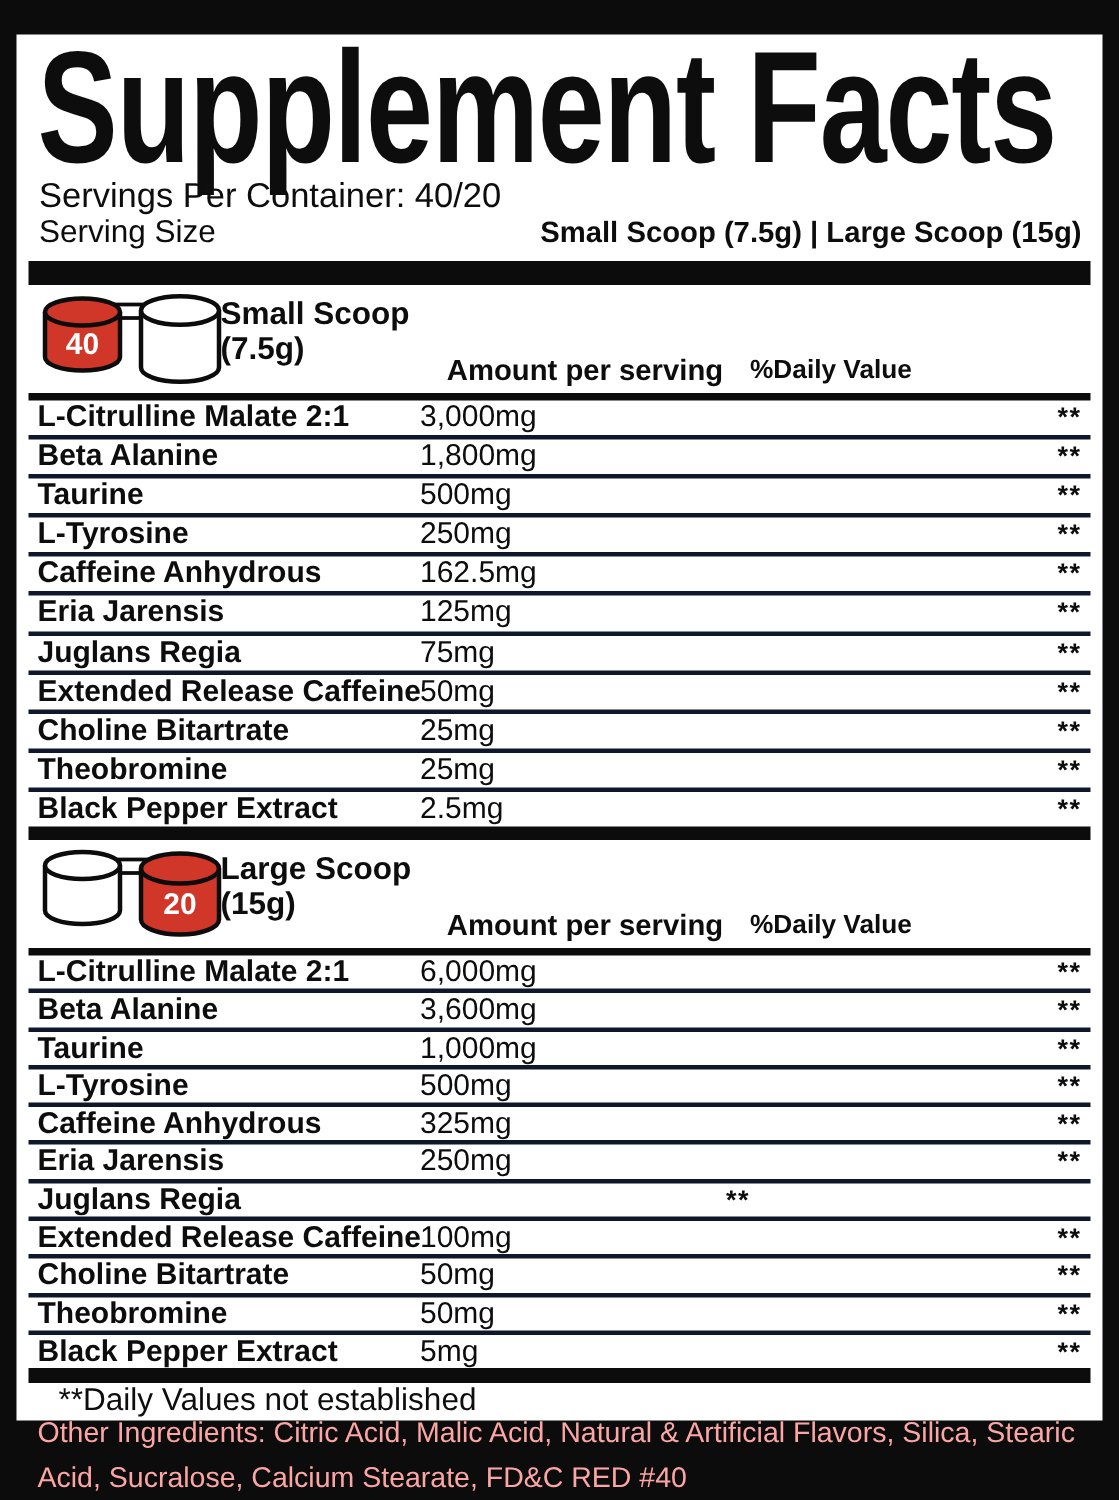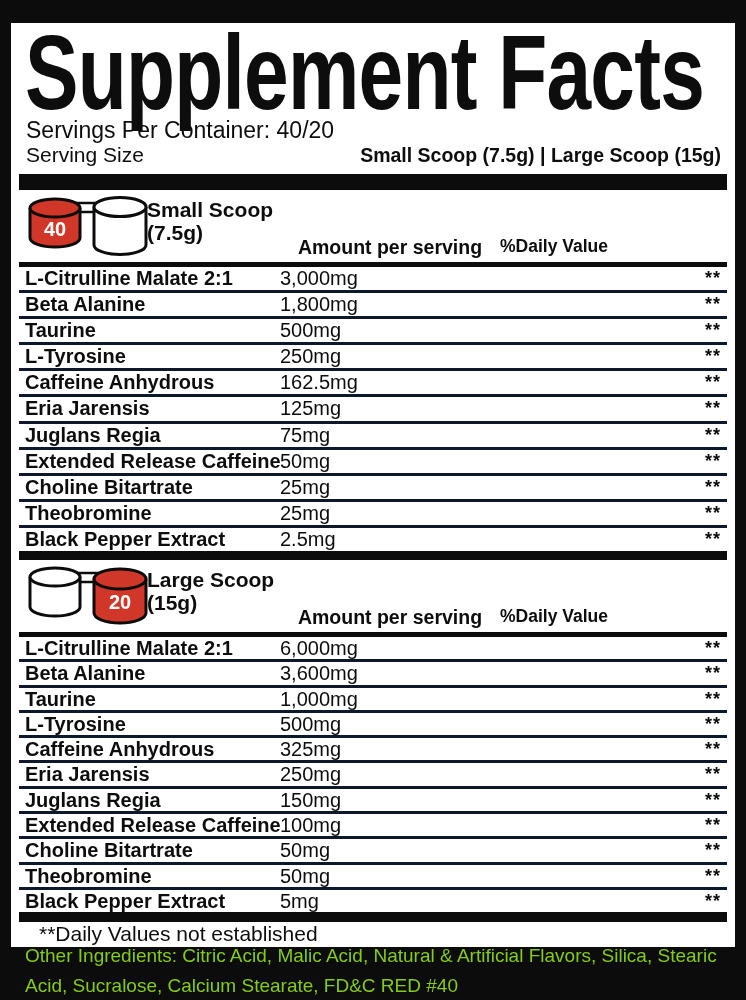--- a/index.html
+++ b/index.html
@@ -71,21 +71,21 @@
   .r-name{font-weight:bold;font-size:20px;white-space:nowrap;}
   .r-amt{text-align:left;font-size:20px;}
   .r-dv{text-align:right;font-weight:bold;font-size:18px;letter-spacing:1px;}
   
   .footnote{
     position:absolute;top:899px;left:28px;
     font-size:21px;line-height:24px;
   }
   .other-ing{
     position:absolute;top:941px;left:25px;width:702px;
-    color:#84cc16;font-size:19px;line-height:30px;
+    color:#fca5a5;font-size:19px;line-height:30px;
   }
 </style>
 </head>
 <body>
 
 <div class="canvas">
   <div class="panel">
 
     <div class="title">Supplement Facts</div>
     <div class="servings">Servings Per Container: 40/20</div>
@@ -221,21 +221,20 @@
           <span class="r-amt">325mg</span>
           <span class="r-dv">**</span>
         </div>
         <div class="row">
           <span class="r-name">Eria Jarensis</span>
           <span class="r-amt">250mg</span>
           <span class="r-dv">**</span>
         </div>
         <div class="row">
           <span class="r-name">Juglans Regia</span>
-          <span class="r-amt">150mg</span>
           <span class="r-dv">**</span>
         </div>
         <div class="row">
           <span class="r-name">Extended Release Caffeine</span>
           <span class="r-amt">100mg</span>
           <span class="r-dv">**</span>
         </div>
         <div class="row">
           <span class="r-name">Choline Bitartrate</span>
           <span class="r-amt">50mg</span>

